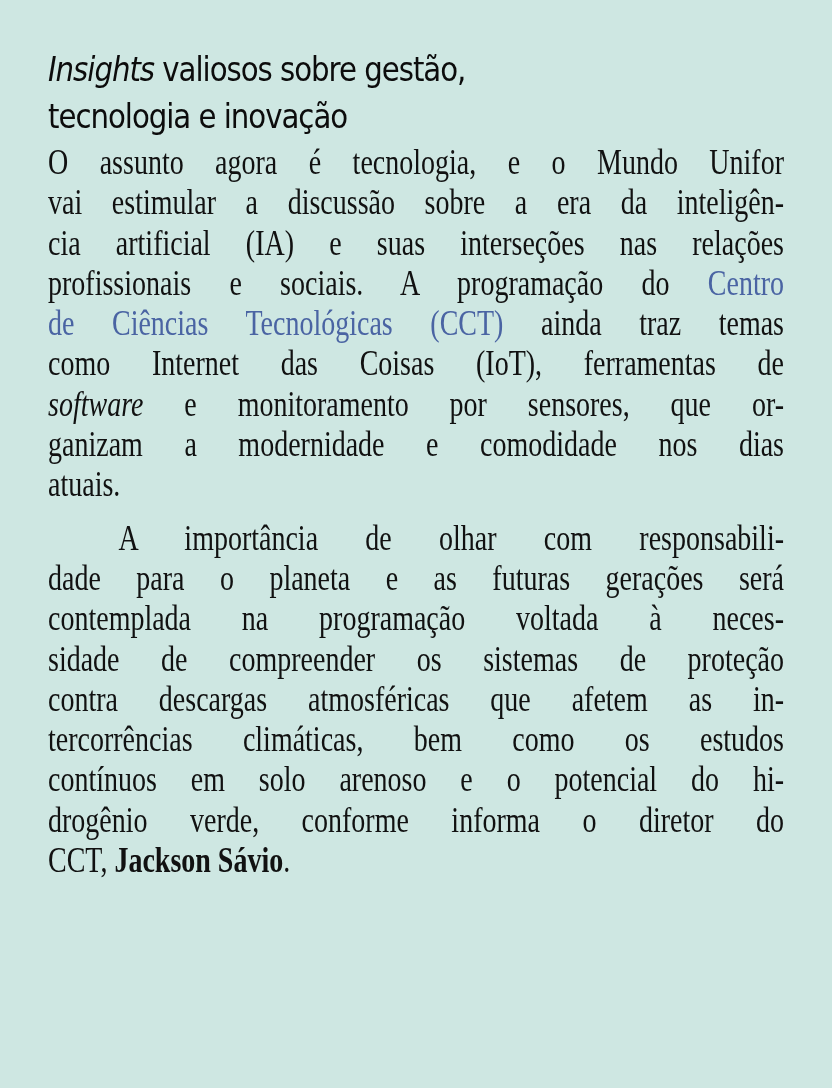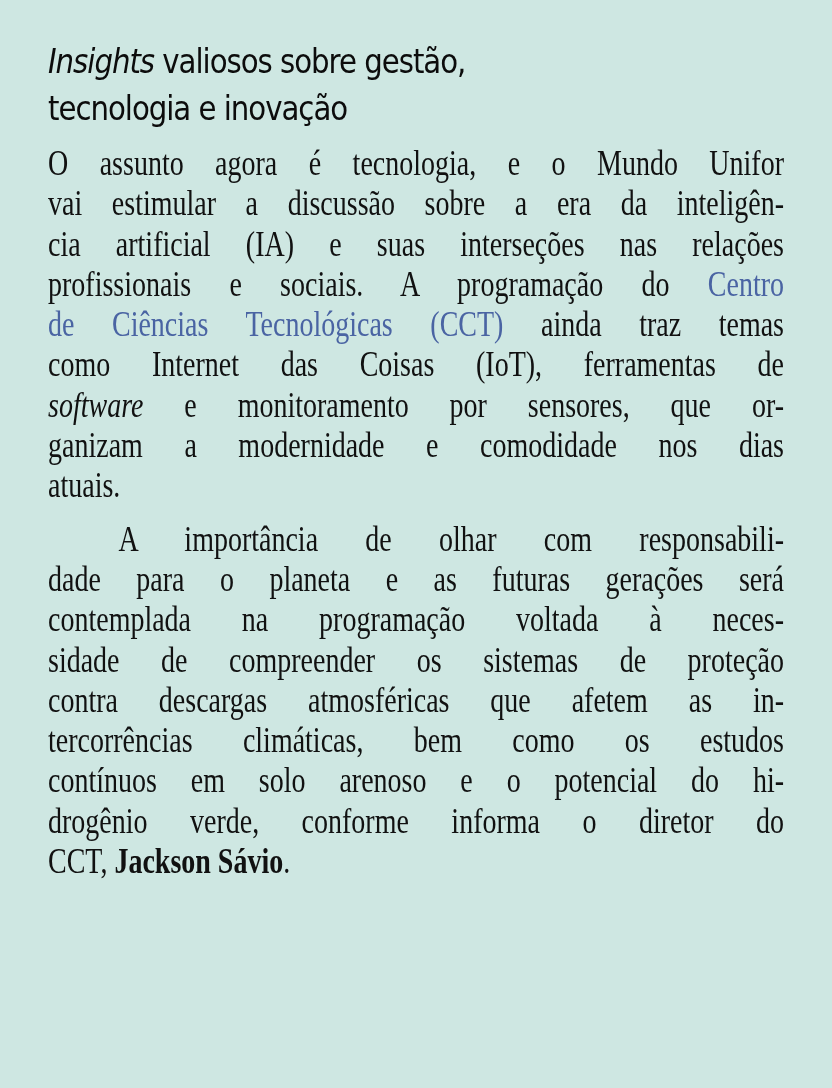--- a/index.html
+++ b/index.html
@@ -9,40 +9,40 @@
     body {
       width: 832px;
       height: 1088px;
       background: #cee7e2;
       overflow: hidden;
       position: relative;
     }
     .article {
       position: absolute;
       left: 48px;
-      top: 38px;
+      top: 46px;
       width: 736px;
     }
     .title {
       margin: 0;
       font-family: "DejaVu Sans", sans-serif;
       font-weight: 500;
       font-size: 34px;
       line-height: 47px;
       color: #0c0c0c;
       letter-spacing: -1.2px;
       transform: scaleX(0.86);
       transform-origin: left top;
       width: 856px;
     }
     .title em {
       font-style: italic;
     }
     .body-wrap {
-      margin-top: 12px;
+      margin-top: 3px;
       width: 736px;
       overflow: visible;
     }
     .para {
       margin: 0;
       font-family: "Liberation Serif", serif;
       font-size: 35px;
       line-height: 40.3px;
       color: #111111;
       text-align: justify;

